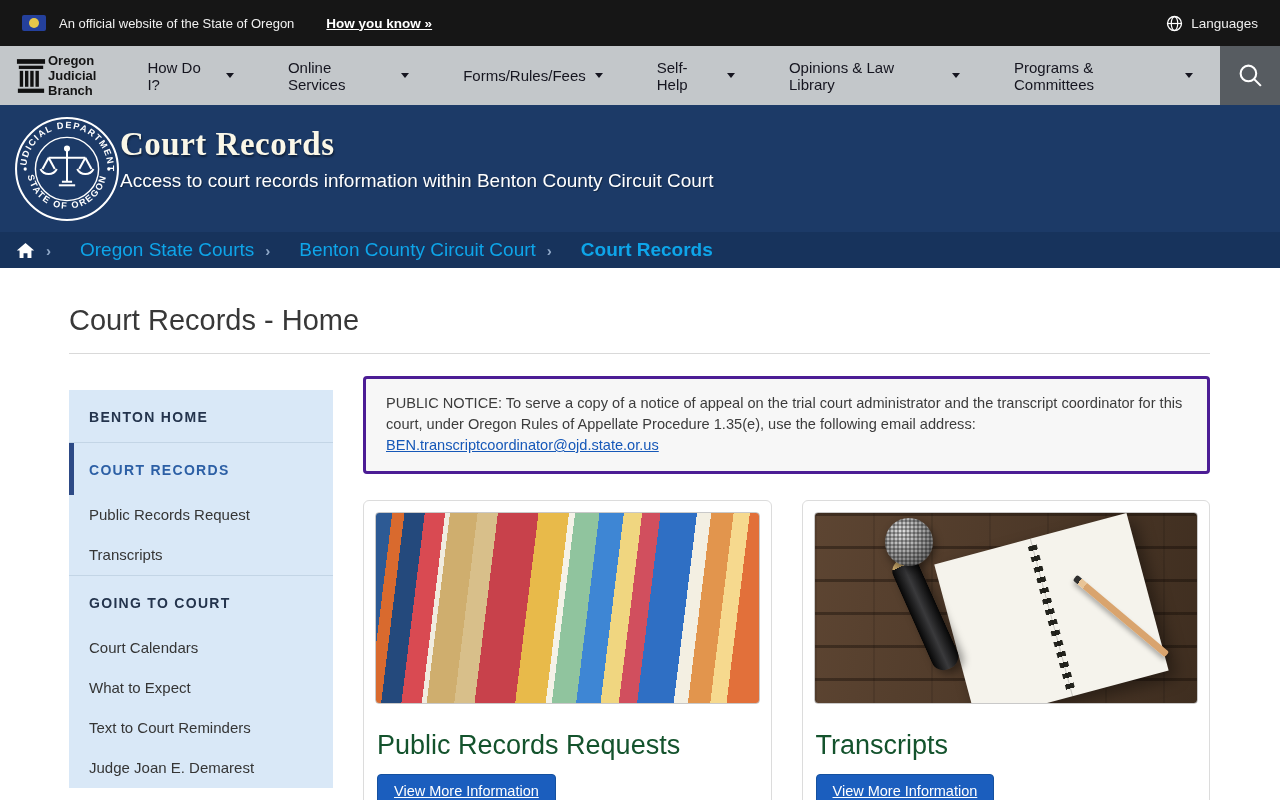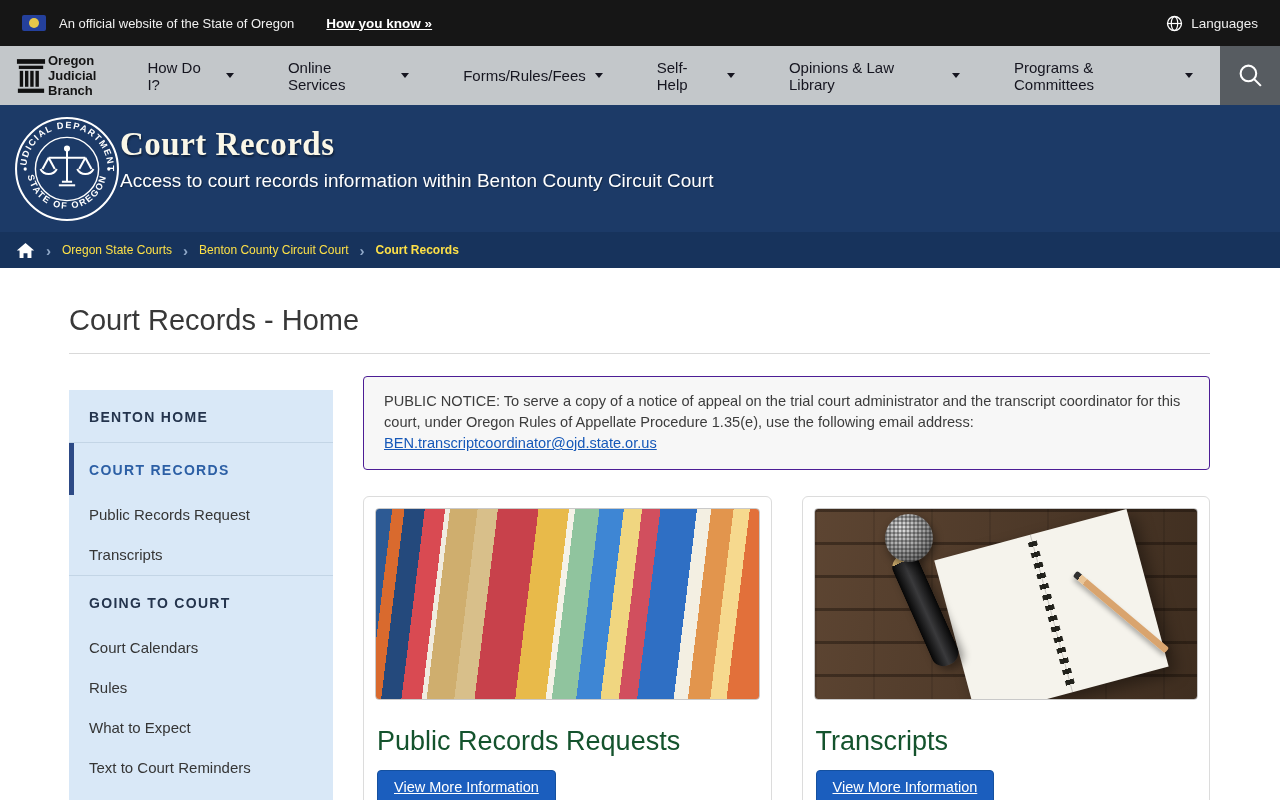--- a/index.html
+++ b/index.html
@@ -30,21 +30,21 @@
   
   .hero { height:127px; background:#1c3a67; position:relative; }
   .seal { position:absolute; left:14px; top:11px; }
   .hero-text { margin-left:120px; padding-top:21px; }
   .hero-title { font-family:"Liberation Serif", serif; font-weight:700; font-size:33px; color:#faf7e8;
                 text-shadow:1px 2px 2px rgba(0,0,0,.45); letter-spacing:.5px; }
   .hero-sub { font-size:19px; color:#fff; margin-top:7px; text-shadow:1px 1px 1px rgba(0,0,0,.35); }
 
   
   .crumbbar { height:36px; background:#17335c; display:flex; align-items:center; padding:0 16px; gap:11px; }
-  .crumb { font-size:12px; color:#fde047; cursor:pointer; }
+  .crumb { font-size:19px; color:#0ea5e9; cursor:pointer;margin-left:18px; }
   .crumb.current { font-weight:700; cursor:default; }
   .crumb-sep { color:#8fa8c8; font-size:15px; font-weight:700; }
   .home-ic { display:flex; cursor:pointer; }
 
   
   .content { padding:0 70px 0 69px; }
   .page-h1 { font-size:29px; font-weight:400; color:#383838; margin-top:36px; }
   .rule { border:none; border-top:1px solid #d9d9d9; margin-top:16px; }
   .cols { display:flex; gap:30px; margin-top:22px; align-items:flex-start; }
 
@@ -52,21 +52,21 @@
   .sidebar { width:264px; flex:none; background:#d9e8f7; margin-top:14px; }
   .sb-section { border-top:1px solid #c3d5e6; }
   .sb-section:first-child { border-top:none; }
   .sb-header { display:block; padding:19px 20px 17px; font-size:14px; font-weight:700;
                letter-spacing:1.3px; color:#24344d; cursor:pointer; }
   .sb-header.active { color:#2c5fa5; border-left:5px solid #2d4a86; padding-left:15px; }
   .sb-link { display:block; padding:11px 20px 12px; font-size:15px; color:#353535; cursor:pointer; }
 
   
   .main { flex:1; }
-  .notice { background:#f7f7f7; border:1px solid #4c1d95; border-radius:4px;
+  .notice { background:#f7f7f7; border:3px solid #4c1d95; border-radius:4px;
             padding:14px 20px 15px; font-size:14.6px; line-height:21px; color:#3c3c3c; }
   .notice a { color:#1658b8; text-decoration:underline; cursor:pointer; }
 
   .cards { display:flex; gap:30px; margin-top:26px; }
   .card { flex:1; border:1px solid #dcdcdc; border-radius:6px; background:#fff; padding:11px 11px 40px; }
   .card-img { height:192px; border:1px solid #c9c9c9; border-radius:4px; overflow:hidden; position:relative; }
   .card-title { font-size:27px; font-weight:400; color:#14532d; margin:26px 2px 0; }
   .card-btn { display:inline-block; margin:13px 2px 0; background:#1b5ebe; border:1px solid #14509f;
               border-radius:4px; color:#fff; font-size:14.5px; text-decoration:underline;
               padding:8px 16px 9px; cursor:pointer; }
@@ -240,21 +240,20 @@
         <a class="sb-header">BENTON HOME</a>
       </div>
       <div class="sb-section">
         <a class="sb-header active">COURT RECORDS</a>
         <a class="sb-link">Public Records Request</a>
         <a class="sb-link">Transcripts</a>
       </div>
       <div class="sb-section">
         <a class="sb-header">GOING TO COURT</a>
         <a class="sb-link">Court Calendars</a>
-        <a class="sb-link">Rules</a>
         <a class="sb-link">What to Expect</a>
         <a class="sb-link">Text to Court Reminders</a>
         <a class="sb-link">Judge Joan E. Demarest</a>
       </div>
     </div>
 
     <div class="main">
       <div class="notice">
         <span>PUBLIC NOTICE: To serve a copy of a notice of appeal on the trial court administrator and the transcript coordinator for this court, under Oregon Rules of Appellate Procedure 1.35(e), use the following email address: </span><a>BEN.transcriptcoordinator@ojd.state.or.us</a>
       </div>

